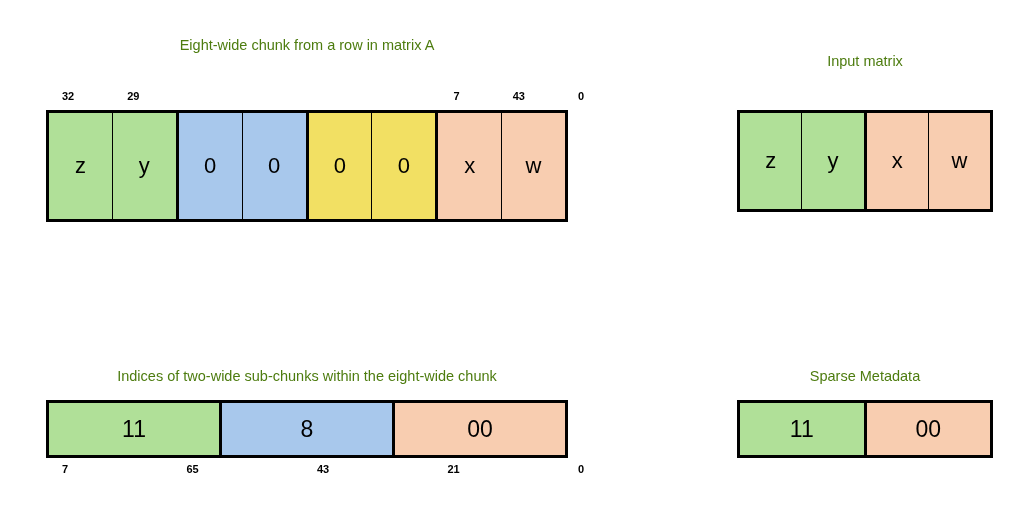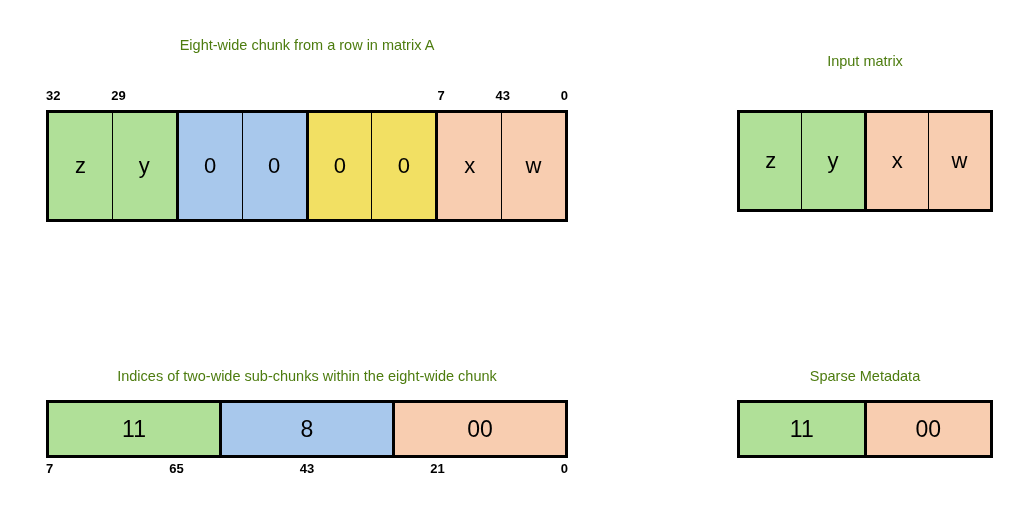--- a/index.html
+++ b/index.html
@@ -55,25 +55,26 @@
   .c-yellow { background: #f2e063; }
   .c-peach  { background: #f8cdb0; }
 
   
   .ruler {
     position: absolute;
     height: 16px;
   }
   .tick {
     position: absolute;
-    font-size: 13px;
+    font-size: 11px;
     line-height: 16px;
     font-weight: bold;
     white-space: nowrap;
     color: #000;
+    margin-left: 16px;
   }
   .tick.left  { transform: translateX(0); }
   .tick.right { transform: translateX(-100%); }
 
   
   #chunk-title      { left: 46px;  top: 38px;  width: 522px; }
   #chunk-ruler      { left: 46px;  top: 88px;  width: 522px; }
   #chunk-row        { left: 46px;  top: 110px; width: 522px; height: 112px; }
   #chunk-row .cell  { font-size: 22px; }
 

